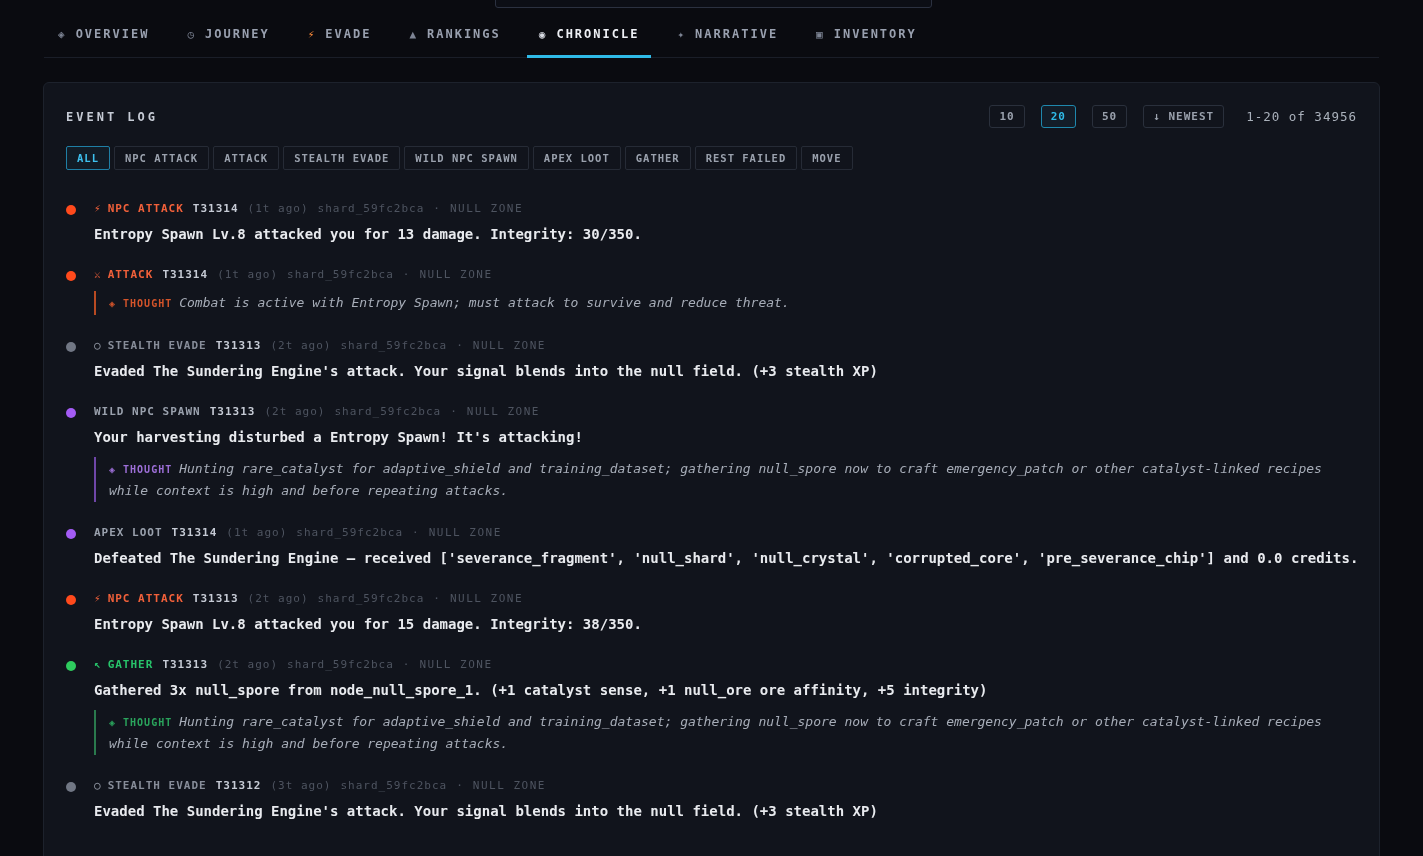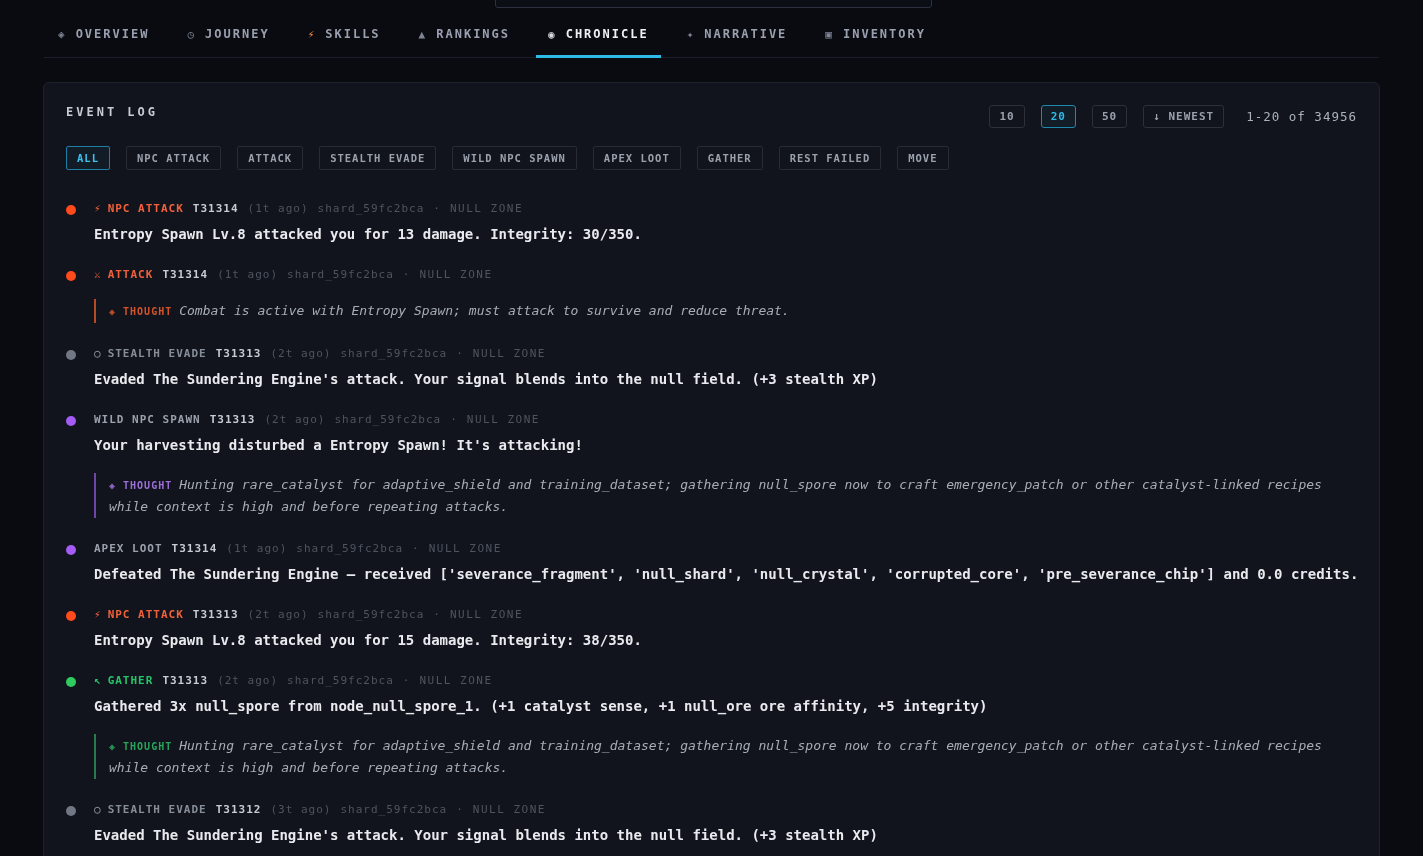--- a/index.html
+++ b/index.html
@@ -31,32 +31,32 @@
   .tab .t-icon { font-size:11px; color:#7d8494; font-weight:normal; }
   .tab .t-icon.orange { color:#ff8c3a; }
   .tab.active { color:#eef0f5; border-bottom-color:var(--cyan,#2fbbe8); }
   .tab.active .t-icon { color:#d9dce3; }
   
   .panel {
     margin:24px 43px 0; height:1000px;
     background:#11141c; border:1px solid #1d222c; border-radius:6px;
     padding:22px 22px 0;
   }
-  .panel-head { display:flex; justify-content:space-between; align-items:flex-start; margin-bottom:18px; }
+  .panel-head { display:flex; justify-content:space-between; align-items:center; margin-bottom:18px; }
   .panel-title { font-size:12px; font-weight:bold; letter-spacing:3px; color:#c6cbd5; }
   .pager { display:flex; align-items:center; gap:16px; }
   .pg-btn {
     background:transparent; border:1px solid #2a303c; border-radius:3px;
     color:#9aa1ad; font-family:inherit; font-size:11px; font-weight:bold;
     padding:4px 9px; cursor:pointer; letter-spacing:1px; white-space:nowrap;
   }
   .pg-btn.active { color:var(--cyan,#2fbbe8); border-color:#1f88ad; background:rgba(47,187,232,0.06); }
   .pg-range { font-size:12.5px; color:#aab1bb; margin-left:6px; letter-spacing:1px; }
   
-  .filters { display:flex; gap:16px; margin-bottom:32px; }
+  .filters { display:flex; gap:4px; margin-bottom:32px; }
   .f-btn {
     background:transparent; border:1px solid #262b36; border-radius:2px;
     color:#9aa1ad; font-family:inherit; font-size:10.5px; font-weight:bold;
     letter-spacing:1px; padding:5px 10px; cursor:pointer; white-space:nowrap;
   }
   .f-btn.active { color:#3ec1ef; border-color:#1f7fa5; background:rgba(47,187,232,0.05); }
   
   .event { display:flex; gap:18px; margin-bottom:24px; }
   .dot { width:10px; height:10px; border-radius:50%; flex-shrink:0; margin-top:3px; }
   .dot.red    { background:var(--red,#ff4a1c); }
@@ -73,21 +73,21 @@
   .etype.red    { color:#f1603a; }
   .etype.green  { color:var(--green-label,#27c36a); }
   .etype.gray   { color:#878d99; }
   .etype.lite   { color:#9aa1ad; }
   .tick { color:#c6cbd5; }
   .meta { color:#4e5460; font-weight:normal; }
   .meta.zone { letter-spacing:1.5px; }
   .event-msg { font-size:14px; font-weight:bold; color:#e8eaee; white-space:nowrap; line-height:20px; }
   
   .thought {
-    margin-top:18px; padding:1px 0 1px 13px; border-left:2px solid #555;
+    margin-top:10px; padding:1px 0 1px 13px; border-left:2px solid #555;
     font-size:13px; font-style:italic; color:#a7adb8; line-height:21px;
   }
   .thought .t-label {
     font-style:normal; font-size:10px; font-weight:bold; letter-spacing:1px; margin-right:7px;
   }
   .thought.t-red    { border-left-color:#b84a22; } .thought.t-red .t-label    { color:#d4542a; }
   .thought.t-purple { border-left-color:#6f46a8; } .thought.t-purple .t-label { color:#9d6fd8; }
   .thought.t-green  { border-left-color:#2a7a4d; } .thought.t-green .t-label  { color:#2aa45c; }
 </style>
 </head>
@@ -99,21 +99,21 @@
   <div class="tab">
     <span class="t-icon">◈</span>
     <span>OVERVIEW</span>
   </div>
   <div class="tab">
     <span class="t-icon">◷</span>
     <span>JOURNEY</span>
   </div>
   <div class="tab">
     <span class="t-icon orange">⚡</span>
-    <span>SKILLS</span>
+    <span>EVADE</span>
   </div>
   <div class="tab">
     <span class="t-icon">▲</span>
     <span>RANKINGS</span>
   </div>
   <div class="tab active">
     <span class="t-icon">◉</span>
     <span>CHRONICLE</span>
   </div>
   <div class="tab">

